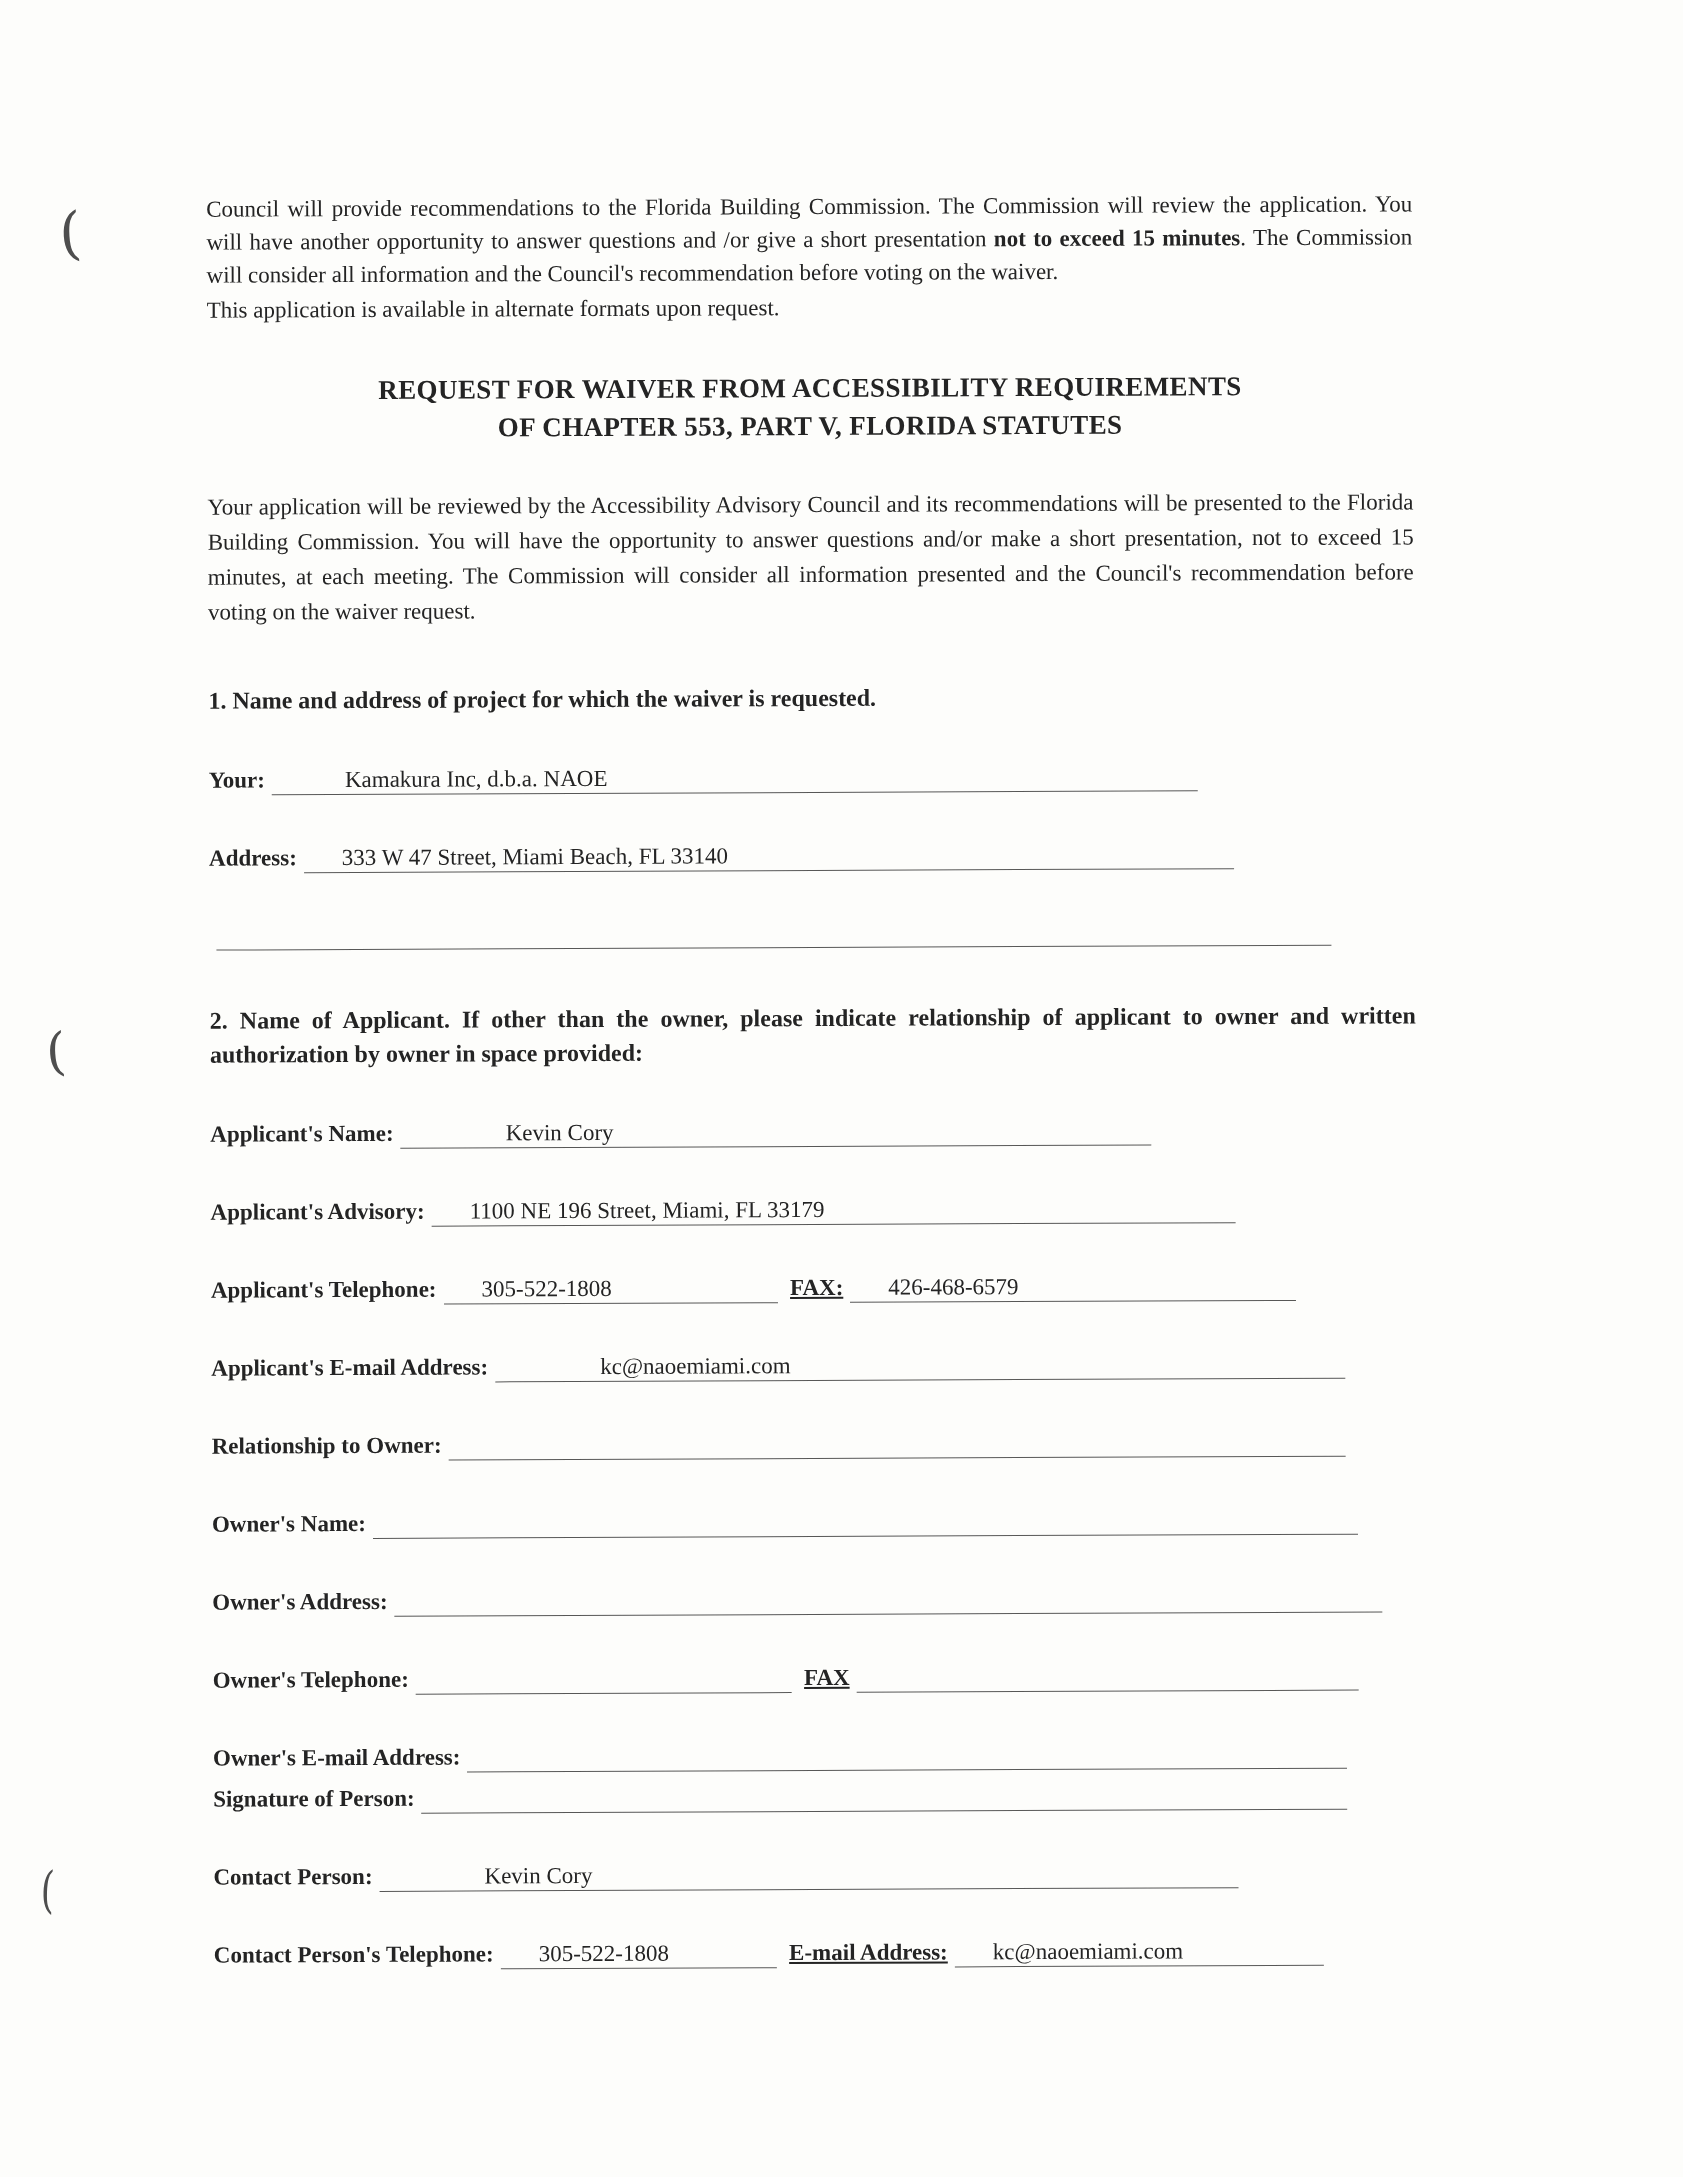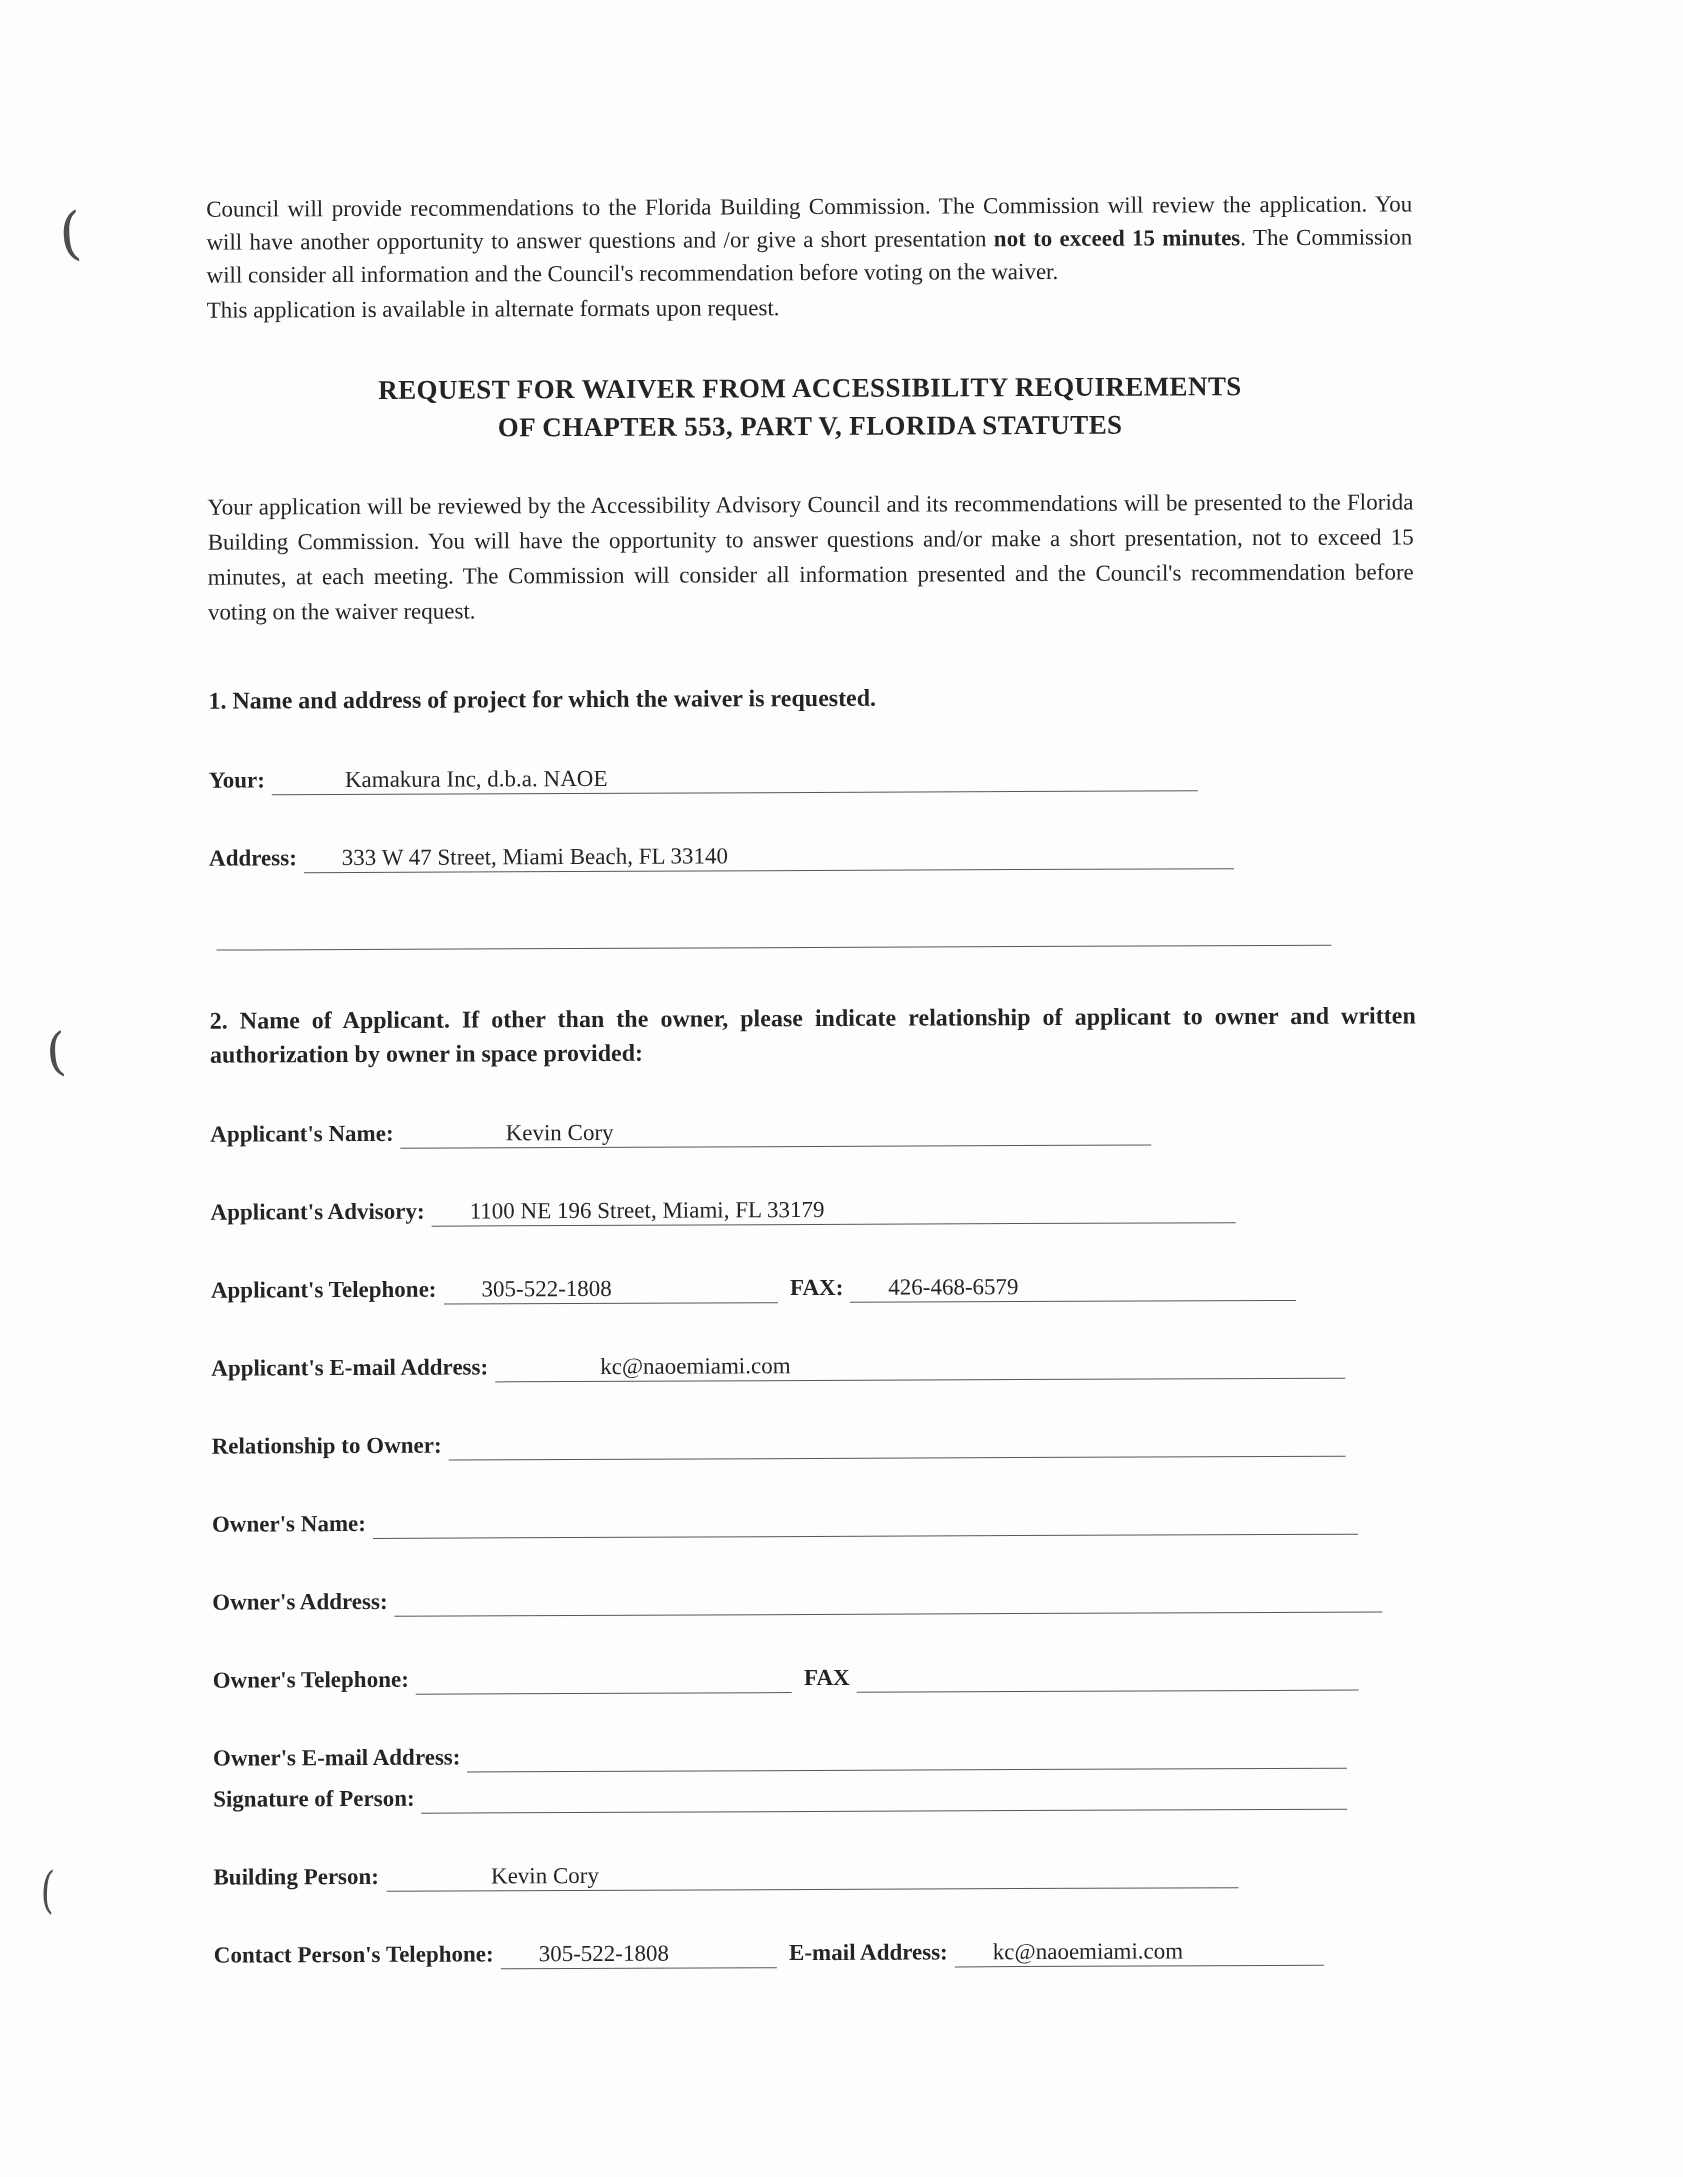--- a/index.html
+++ b/index.html
@@ -54,21 +54,21 @@
     text-align: justify;
   }
   .row {
     display: flex;
     align-items: flex-end;
     margin-top: 47px;
     font-size: 23px;
   }
   .row.tight { margin-top: 10px; }
   .lbl { font-weight: bold; white-space: nowrap; padding-bottom: 2px; }
-  .lbl2 { margin-left: 12px; }
+  .lbl2 { margin-left: 12px; text-decoration: underline; }
   .line {
     flex: 1;
     border-bottom: 1.7px solid rgba(45,45,45,0.8);
     margin-left: 7px;
     display: flex;
     align-items: flex-end;
     min-height: 30px;
     white-space: nowrap;
   }
   .line.l1 { flex: 0.75; }
@@ -223,21 +223,21 @@
     </div>
 
     <div class="row tight tr6">
       <span class="lbl">Signature of Person:</span>
       <span class="line">
           <span class="val"></span>
         </span>
     </div>
 
     <div class="row tr15">
-      <span class="lbl">Building Person:</span>
+      <span class="lbl">Contact Person:</span>
       <span class="line">
           <span class="gl"></span>
           <span class="val">Kevin Cory</span>
         </span>
     </div>
 
     <div class="row tr8 bval">
       <span class="lbl">Contact Person's Telephone:</span>
       <span class="line l1">
           <span class="gs"></span>

